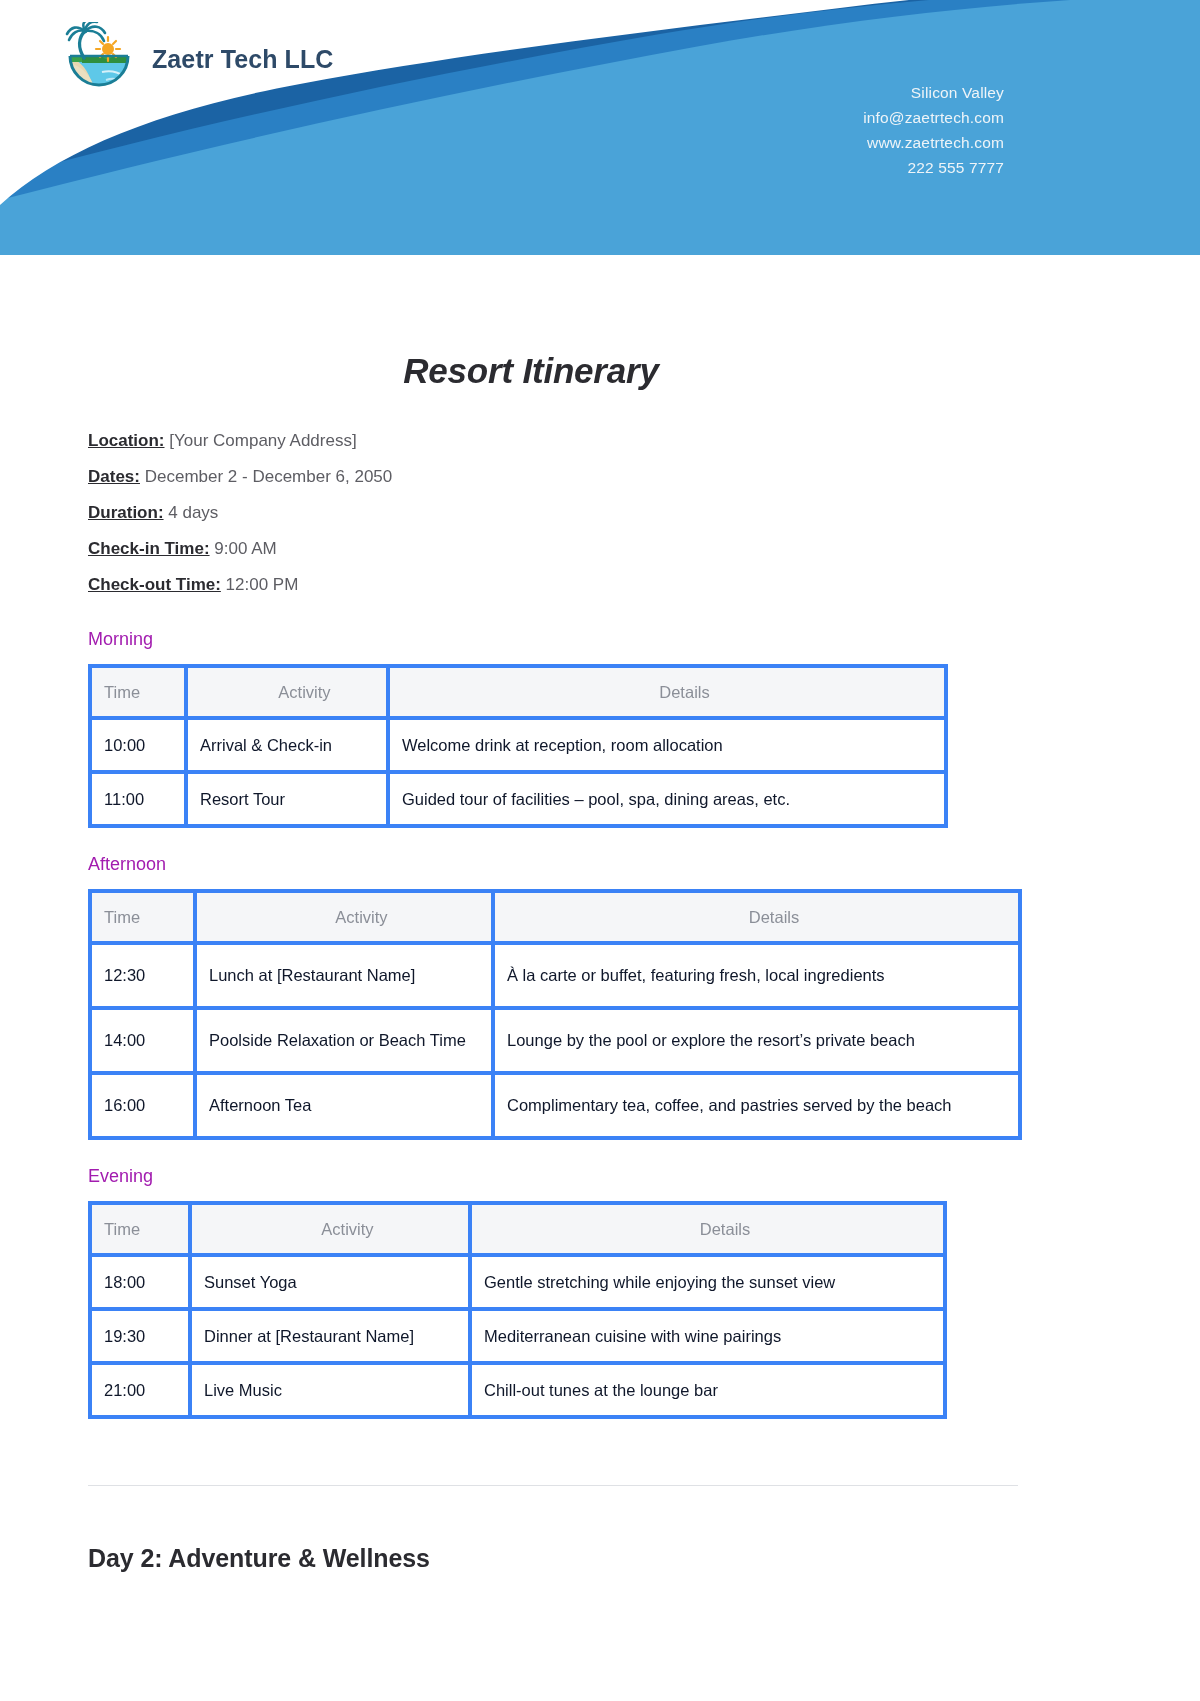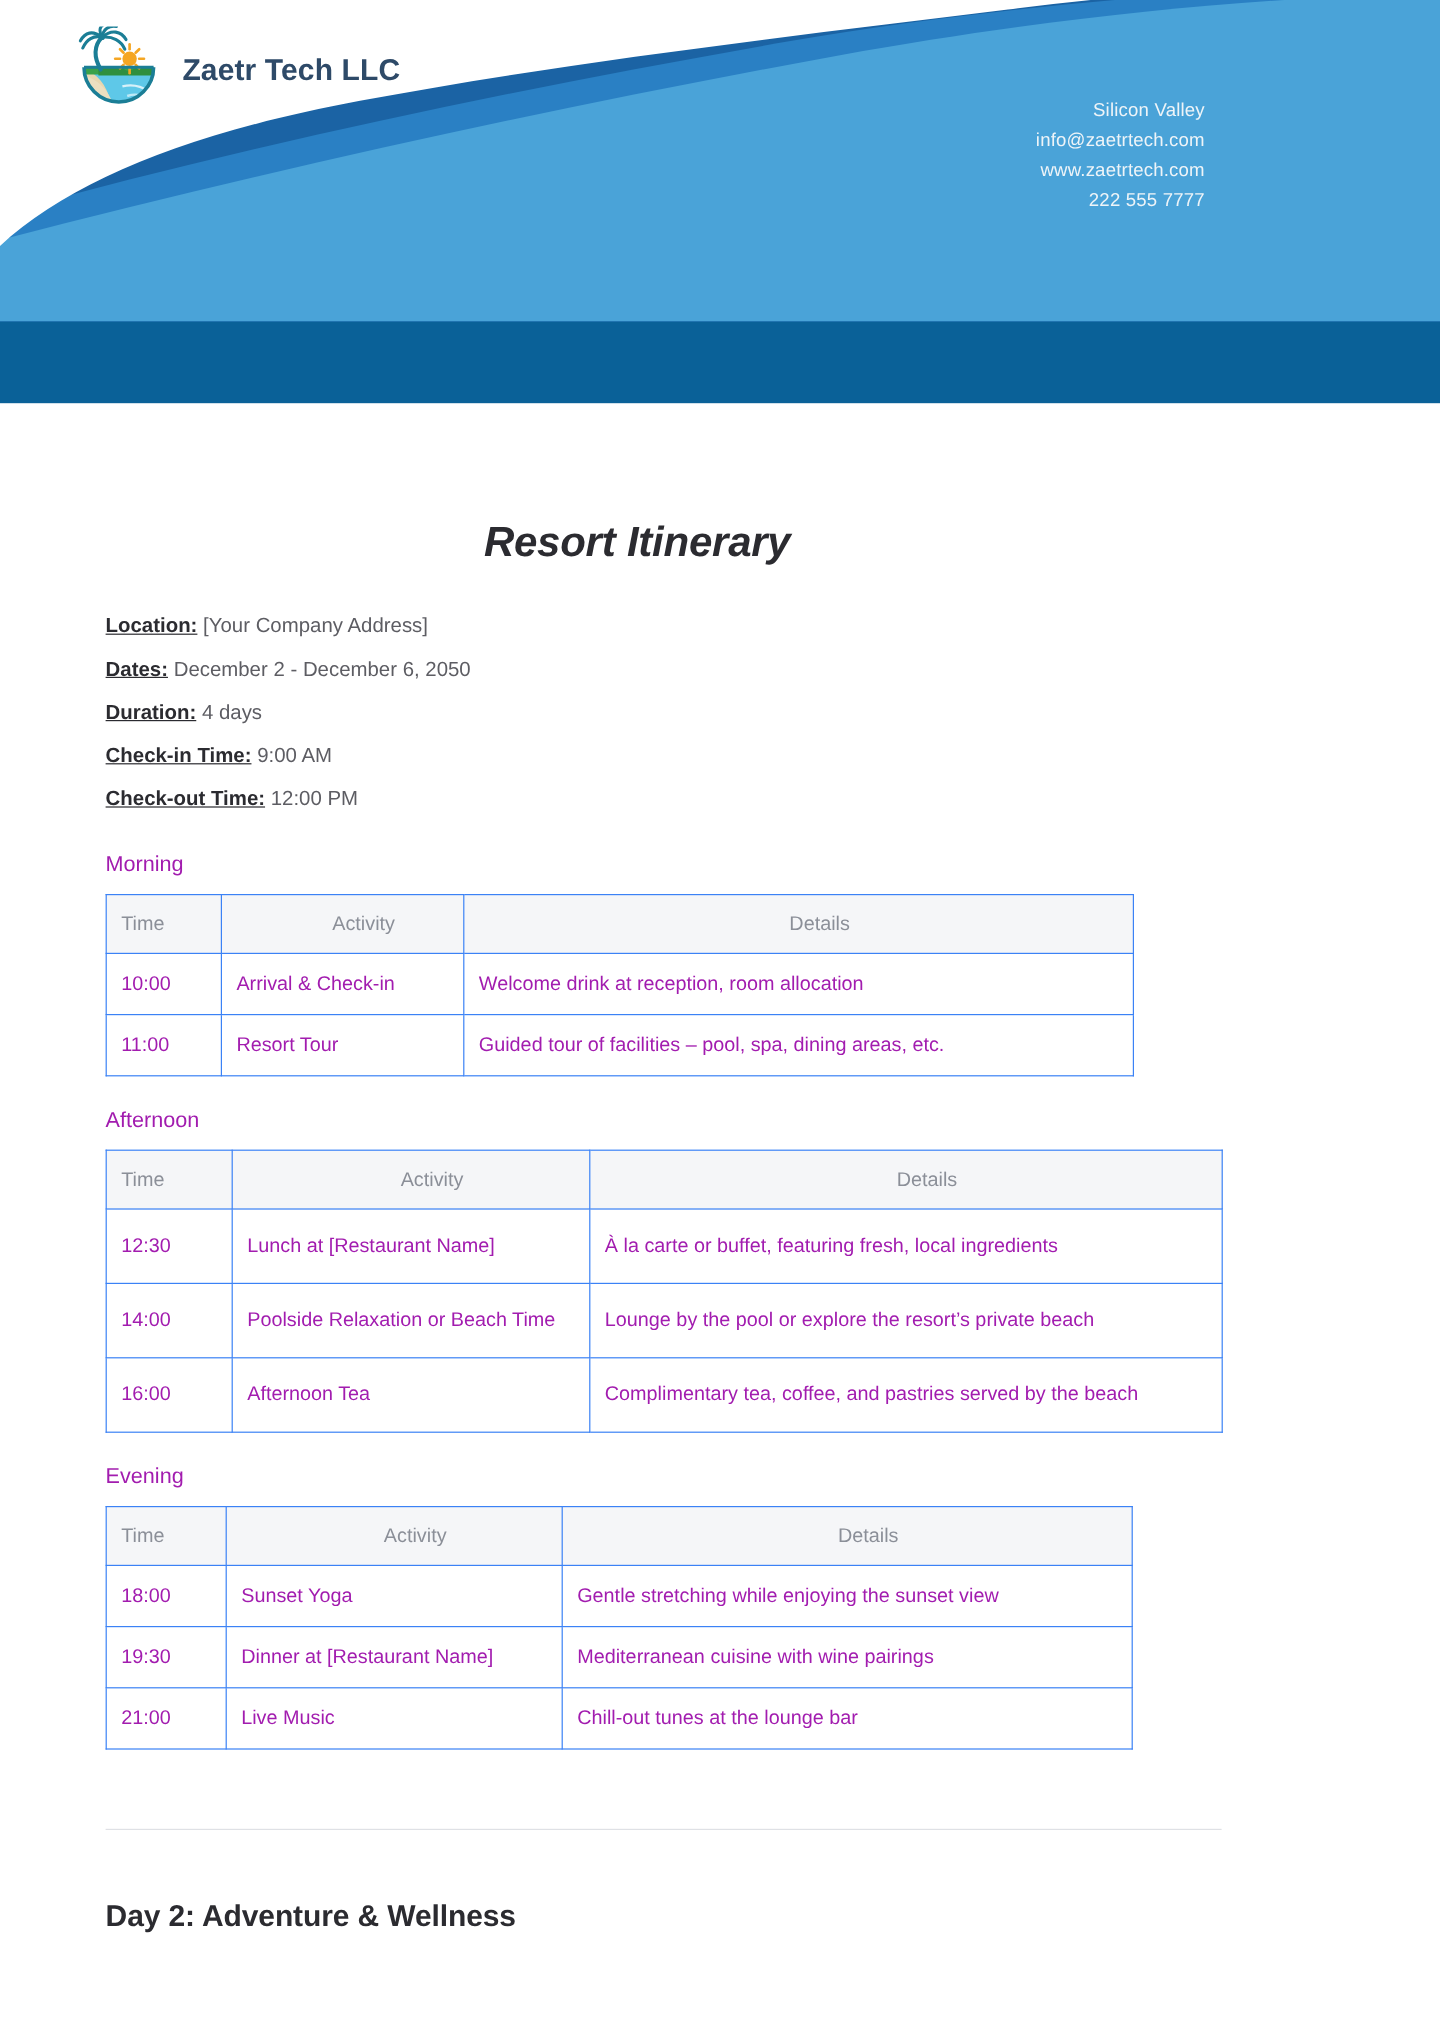--- a/index.html
+++ b/index.html
@@ -20,21 +20,21 @@
     width: 1200px;
     min-height: 1701px;
     overflow: hidden;
     background: #ffffff;
   }
 
   
   .header {
     position: relative;
     width: 1200px;
-    height: 336px;
+    height: 255px;
     background: #0a6198;
     overflow: hidden;
   }
   .header-waves {
     position: absolute;
     inset: 0;
     width: 1200px;
     height: 268px;
     display: block;
   }
@@ -122,36 +122,36 @@
   }
 
   table {
     border-collapse: collapse;
     table-layout: fixed;
     font-size: 16.5px;
     margin-bottom: 4px;
   }
   table tr { }
   th, td {
-    border: 1px solid #3b82f6;
+    border: 4px solid #3b82f6;
     padding: 13px 12px;
     vertical-align: top;
     line-height: 35px;
   }
   thead th {
     background: #f5f6f8;
     color: #8b8f98;
     font-weight: normal;
     font-size: 16.5px;
     padding: 10px 12px;
     line-height: 28px;
   }
   th.col-time { text-align: left; }
   th.col-activity, th.col-details { text-align: center; padding-left: 47px; }
-  td { color: #a21caf; }
+  td { color: #0f172a; }
   td.c-time, td.c-activity, td.c-details { text-align: left; }
 
   
   .tbl-morning { width: 856px; }
   .tbl-morning col.w-time { width: 96px; }
   .tbl-morning col.w-act  { width: 202px; }
   .tbl-morning col.w-det  { width: 558px; }
 
   .tbl-afternoon { width: 930px; }
   .tbl-afternoon col.w-time { width: 105px; }

